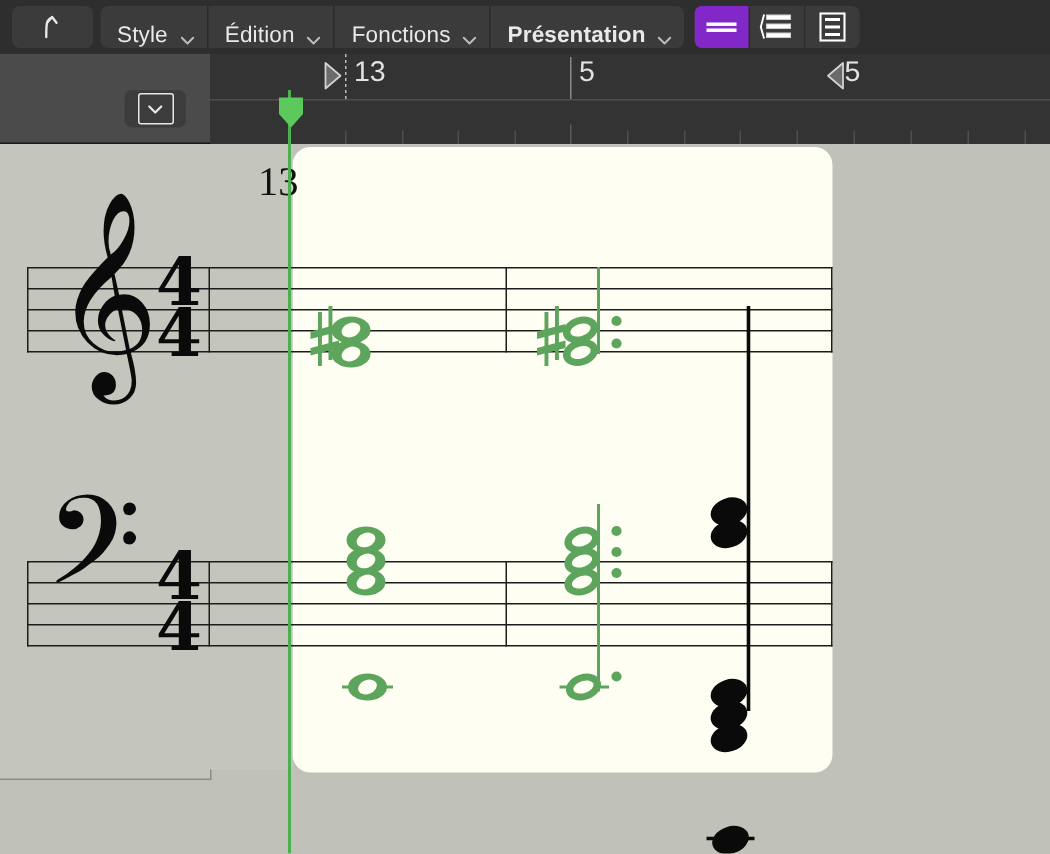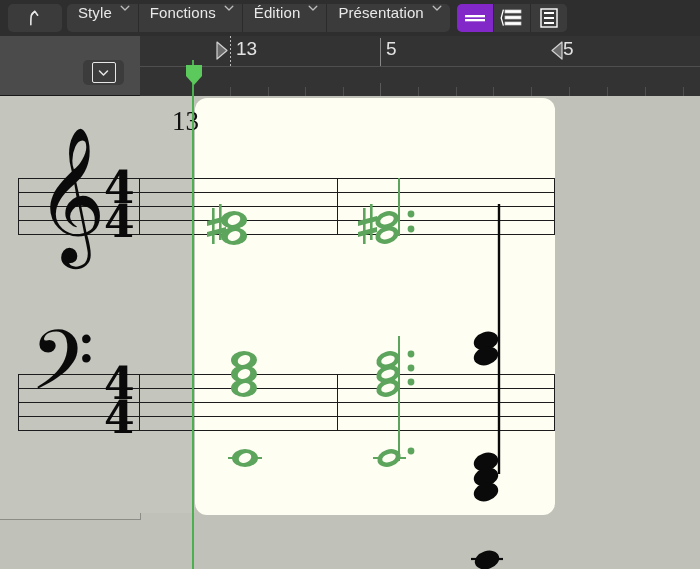--- a/index.html
+++ b/index.html
@@ -21,25 +21,25 @@
     display:flex;align-items:center;height:28px;
     background:#3b3b3b;border-radius:5px;margin-left:5px;
     overflow:hidden;
   }
   .tb-btn-undo{
     width:54px;height:28px;display:flex;align-items:center;justify-content:center;
     background:#3b3b3b;border-radius:5px;margin-left:8px;
   }
   .undo-ico{display:block;width:20px;height:20px;}
   .menu-item{
-    display:flex;align-items:flex-start;height:28px;padding:0 9px 0 11px;
+    display:flex;align-items:flex-end;height:28px;padding:0 9px 0 11px;
     color:#e9e9e9;font-size:15px;white-space:nowrap;
     border-right:1px solid #2b2b2b;
   }
-  .menu-item:last-child{border-right:none;}
+  .menu-item:last-child{border-right:none;font-weight:bold;}
   .menu-label{letter-spacing:.1px;}
   .chev{
     display:inline-block;margin-left:8px;width:9px;height:9px;position:relative;top:-1px;
   }
   .chev svg{display:block;}
 
   .view-group{
     display:flex;align-items:center;margin-left:7px;height:28px;
     border-radius:5px;overflow:hidden;background:#3b3b3b;
   }
@@ -149,30 +149,30 @@
       <div class="menu-item">
         <span class="menu-label">Style</span>
         <span class="chev">
           <svg width="10" height="10" viewBox="0 0 10 10">
               <path d="M1.2 3.2 L5 7 L8.8 3.2" fill="none" stroke="#bdbdbd" stroke-width="1.3" stroke-linecap="round" stroke-linejoin="round"></path>
             </svg>
         </span>
       </div>
 
       <div class="menu-item">
-        <span class="menu-label">Fonctions</span>
+        <span class="menu-label">Édition</span>
         <span class="chev">
           <svg width="10" height="10" viewBox="0 0 10 10">
               <path d="M1.2 3.2 L5 7 L8.8 3.2" fill="none" stroke="#bdbdbd" stroke-width="1.3" stroke-linecap="round" stroke-linejoin="round"></path>
             </svg>
         </span>
       </div>
 
       <div class="menu-item">
-        <span class="menu-label">Édition</span>
+        <span class="menu-label">Fonctions</span>
         <span class="chev">
           <svg width="10" height="10" viewBox="0 0 10 10">
               <path d="M1.2 3.2 L5 7 L8.8 3.2" fill="none" stroke="#bdbdbd" stroke-width="1.3" stroke-linecap="round" stroke-linejoin="round"></path>
             </svg>
         </span>
       </div>
 
       <div class="menu-item">
         <span class="menu-label">Présentation</span>
         <span class="chev">

